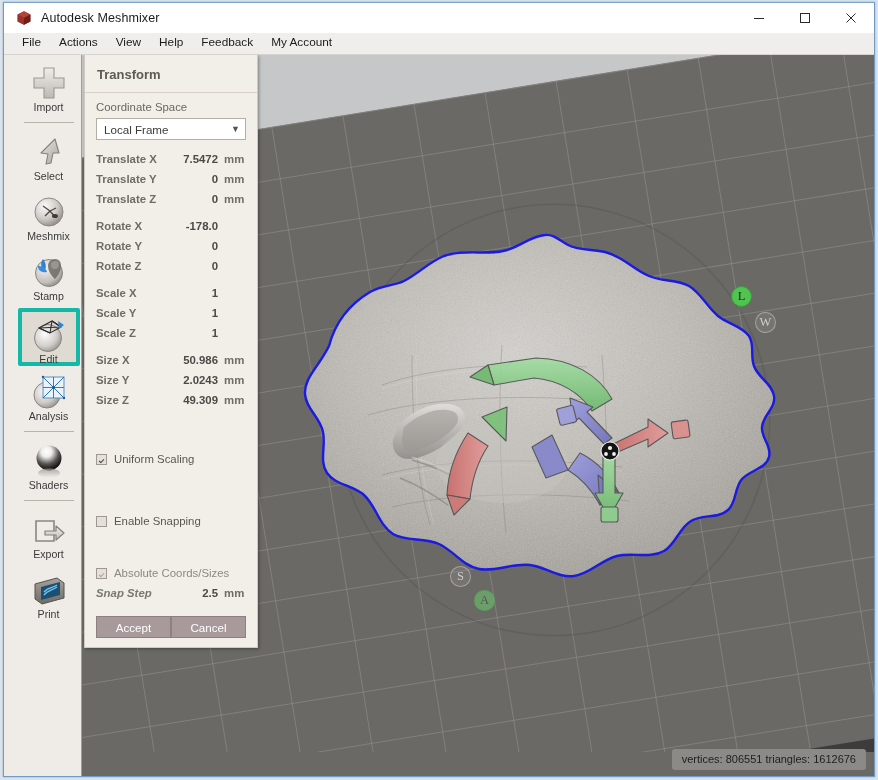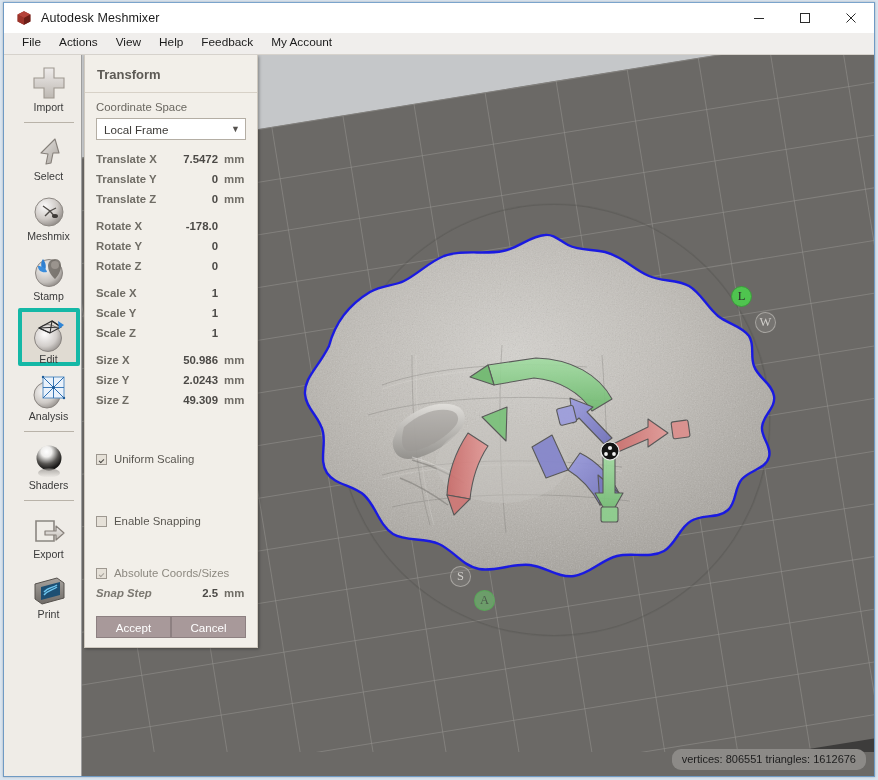--- a/index.html
+++ b/index.html
@@ -122,21 +122,21 @@
     background: #6b6966;
   }
 
   
   #status {
     position: absolute; right: 8px; bottom: 6px;
     background: #8c8a87;
     color: #1e1e1e;
     font-size: 11px;
     padding: 4px 10px 5px 10px;
-    border-radius: 9px;
+    border-radius: 3px;
     white-space: nowrap;
   }
 
   
   #gizmo-circle {
     position: absolute;
     left: 255px; top: 148px; width: 434px; height: 434px;
     border: 1px solid #58565440;
     border-radius: 50%;
     box-shadow: inset 0 0 0 1px rgba(60,58,56,.22);

